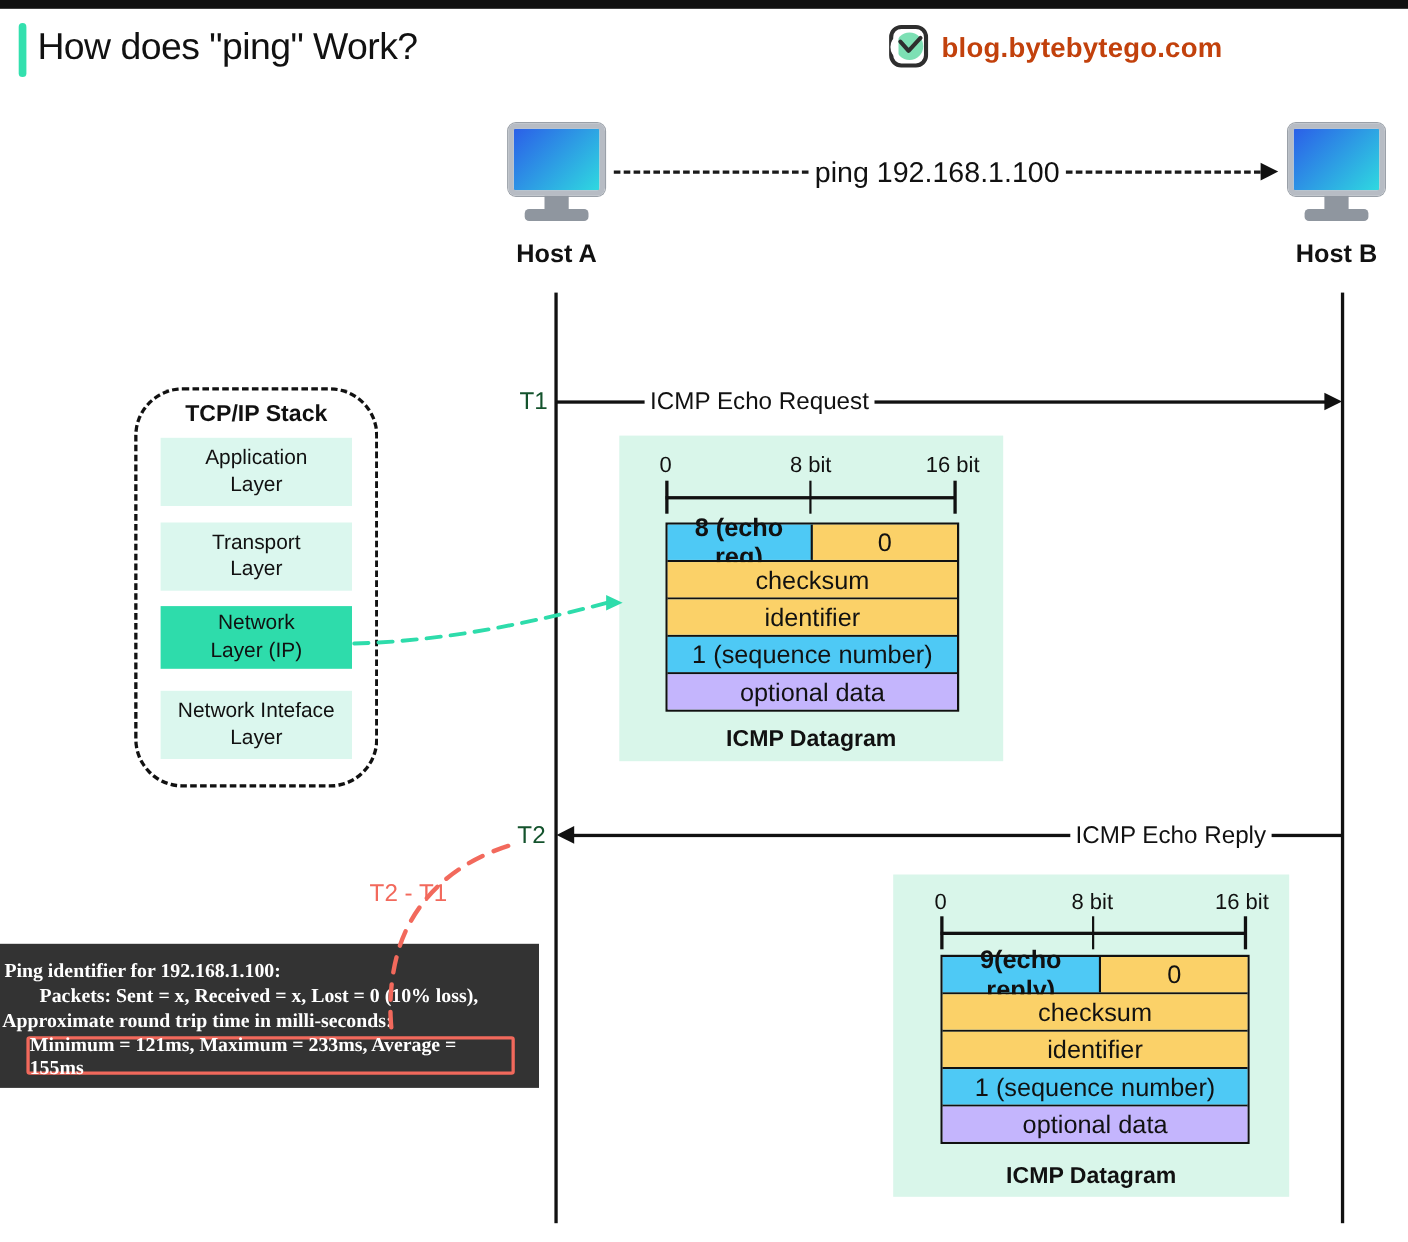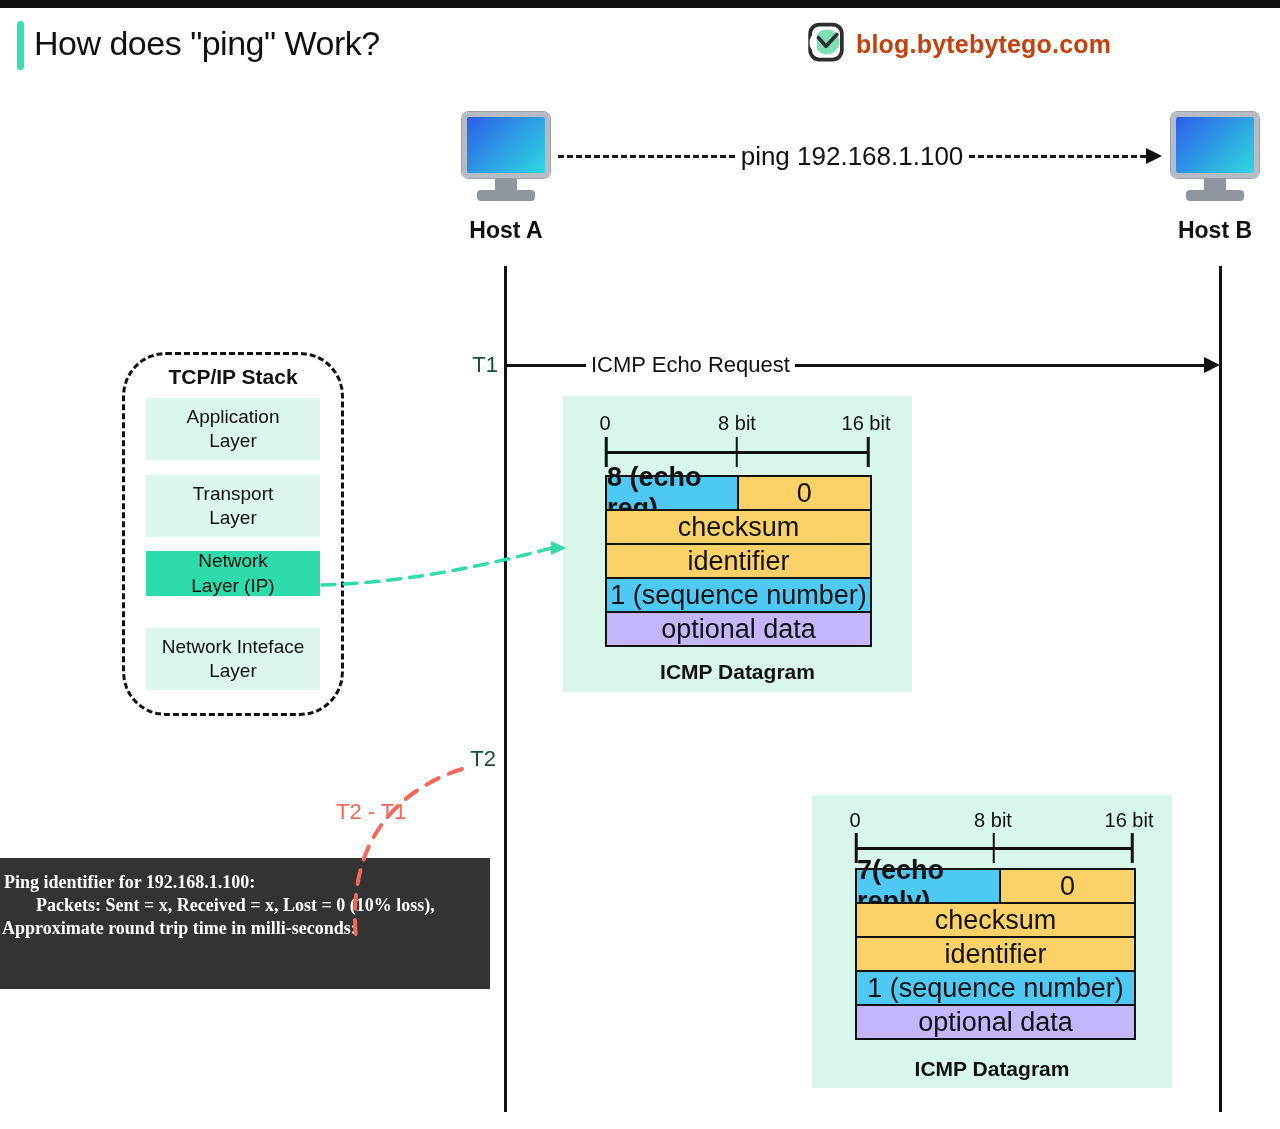--- a/index.html
+++ b/index.html
@@ -49,21 +49,21 @@
 
   
   .dg{position:absolute;background:#d9f6ea;}
   .dg-panel-req{left:563px;top:396px;width:349px;height:296px;}
   .dg-panel-rep{left:812px;top:795px;width:360px;height:293px;}
   .dg-ruler{position:absolute;}
   .dg-ruler .rline{position:absolute;left:0;top:14px;width:100%;height:2.5px;background:#111;}
   .dg-ruler .tick{position:absolute;top:0;width:2.5px;height:30px;background:#111;transform:translateX(-50%);}
   .dg-scale-label{position:absolute;transform:translateX(-50%);font-size:20px;white-space:nowrap;}
   .dg-table{position:absolute;border:2.5px solid #111;box-sizing:content-box;}
-  .dg-row{height:32px;display:flex;border-bottom:2.5px solid #111;font-size:27px;}
+  .dg-row{height:32px;display:flex;border-bottom:2.5px solid #111;font-size:23px;text-align:center;}
   .dg-row:last-child{border-bottom:none;}
   .dg-cell{display:flex;align-items:center;justify-content:center;flex:1;}
   .cell-type{flex:0 0 50%;border-right:2.5px solid #111;font-weight:700;box-sizing:border-box;}
   .c-yellow{background:#fbd168;}
   .c-blue{background:#4ec9f5;}
   .c-pink{background:#c4b5fd;}
   .dg-caption{position:absolute;left:0;width:100%;text-align:center;font-size:21px;font-weight:700;}
 
   
   .stats{position:absolute;left:0;top:858px;width:490px;height:131px;background:#333333;color:#fff;
@@ -123,34 +123,39 @@
   </div>
 
   <div class="t-mark" style="left:464px;top:352px;">T1</div>
   <div class="msg-arrow" style="top:355px;">
     <div class="msg-line"></div>
     <div class="arrow-right"></div>
     <div class="msg-label" style="left:80px;">ICMP Echo Request</div>
   </div>
 
   <div class="t-mark" style="left:462px;top:746px;">T2</div>
+  <div class="msg-arrow" style="top:749px;">
+    <div class="msg-line" style="left:6px;right:0;"></div>
+    <div class="arrow-left"></div>
+    <div class="msg-label" style="right:64px;">ICMP Echo Reply</div>
+  </div>
 
   <div class="rtt-mark">T2 - T1</div>
 
   <div class="stack">
     <div class="stack-title">TCP/IP Stack</div>
     <div class="layer" style="top:43px;">
       <span>Application</span>
       <span>Layer</span>
     </div>
     <div class="layer" style="top:120px;">
       <span>Transport</span>
       <span>Layer</span>
     </div>
-    <div class="layer hl" style="top:196px;height:45px;">
+    <div class="layer hl" style="top:196px;height:57px;">
       <span>Network</span>
       <span>Layer (IP)</span>
     </div>
     <div class="layer" style="top:273px;text-align:right;">
       <span>Network Inteface</span>
       <span>Layer</span>
     </div>
   </div>
 
   <div class="dg dg-panel-req">
@@ -189,21 +194,21 @@
     <div class="dg-scale-label" style="left:181px;top:14px;">8 bit</div>
     <div class="dg-scale-label" style="left:317px;top:14px;">16 bit</div>
     <div class="dg-ruler" style="left:43px;top:38px;width:277px;height:30px;">
       <div class="rline"></div>
       <div class="tick" style="left:1px;"></div>
       <div class="tick" style="left:50%;"></div>
       <div class="tick" style="left:100%;"></div>
     </div>
     <div class="dg-table" style="left:43px;top:73px;width:277px;">
       <div class="dg-row">
-        <div class="dg-cell cell-type c-blue" style="flex-basis:52%;">7(echo reply)</div>
+        <div class="dg-cell cell-type c-blue" style="flex-basis:52%;">9(echo reply)</div>
         <div class="dg-cell c-yellow">0</div>
       </div>
       <div class="dg-row">
         <div class="dg-cell c-yellow">checksum</div>
       </div>
       <div class="dg-row">
         <div class="dg-cell c-yellow">identifier</div>
       </div>
       <div class="dg-row">
         <div class="dg-cell c-blue">1 (sequence number)</div>
@@ -212,20 +217,23 @@
         <div class="dg-cell c-pink">optional data</div>
       </div>
     </div>
     <div class="dg-caption" style="top:262px;">ICMP Datagram</div>
   </div>
 
   <div class="stats">
     <div class="l1">Ping identifier for 192.168.1.100:</div>
     <div class="l2">Packets: Sent = x, Received = x, Lost = 0 (10% loss),</div>
     <div class="l3">Approximate round trip time in milli-seconds:</div>
+    <div class="hl-box">
+      <span>Minimum = 121ms, Maximum = 233ms, Average = 155ms</span>
+    </div>
   </div>
 
   <svg class="overlay">
     <path d="M 322 585 C 396 583 468 570 552 548" fill="none" stroke="#2edcab" stroke-width="3.5" stroke-dasharray="13 9" stroke-linecap="round"></path>
     <polygon points="551,541 566,548 551,555" fill="#2edcab"></polygon>
     <path d="M 462 769 C 418 783 386 810 369 846 C 356 874 353 908 356 937" fill="none" stroke="#f2695c" stroke-width="4" stroke-dasharray="14 11" stroke-linecap="round"></path>
   </svg>
 
 </div>
 

